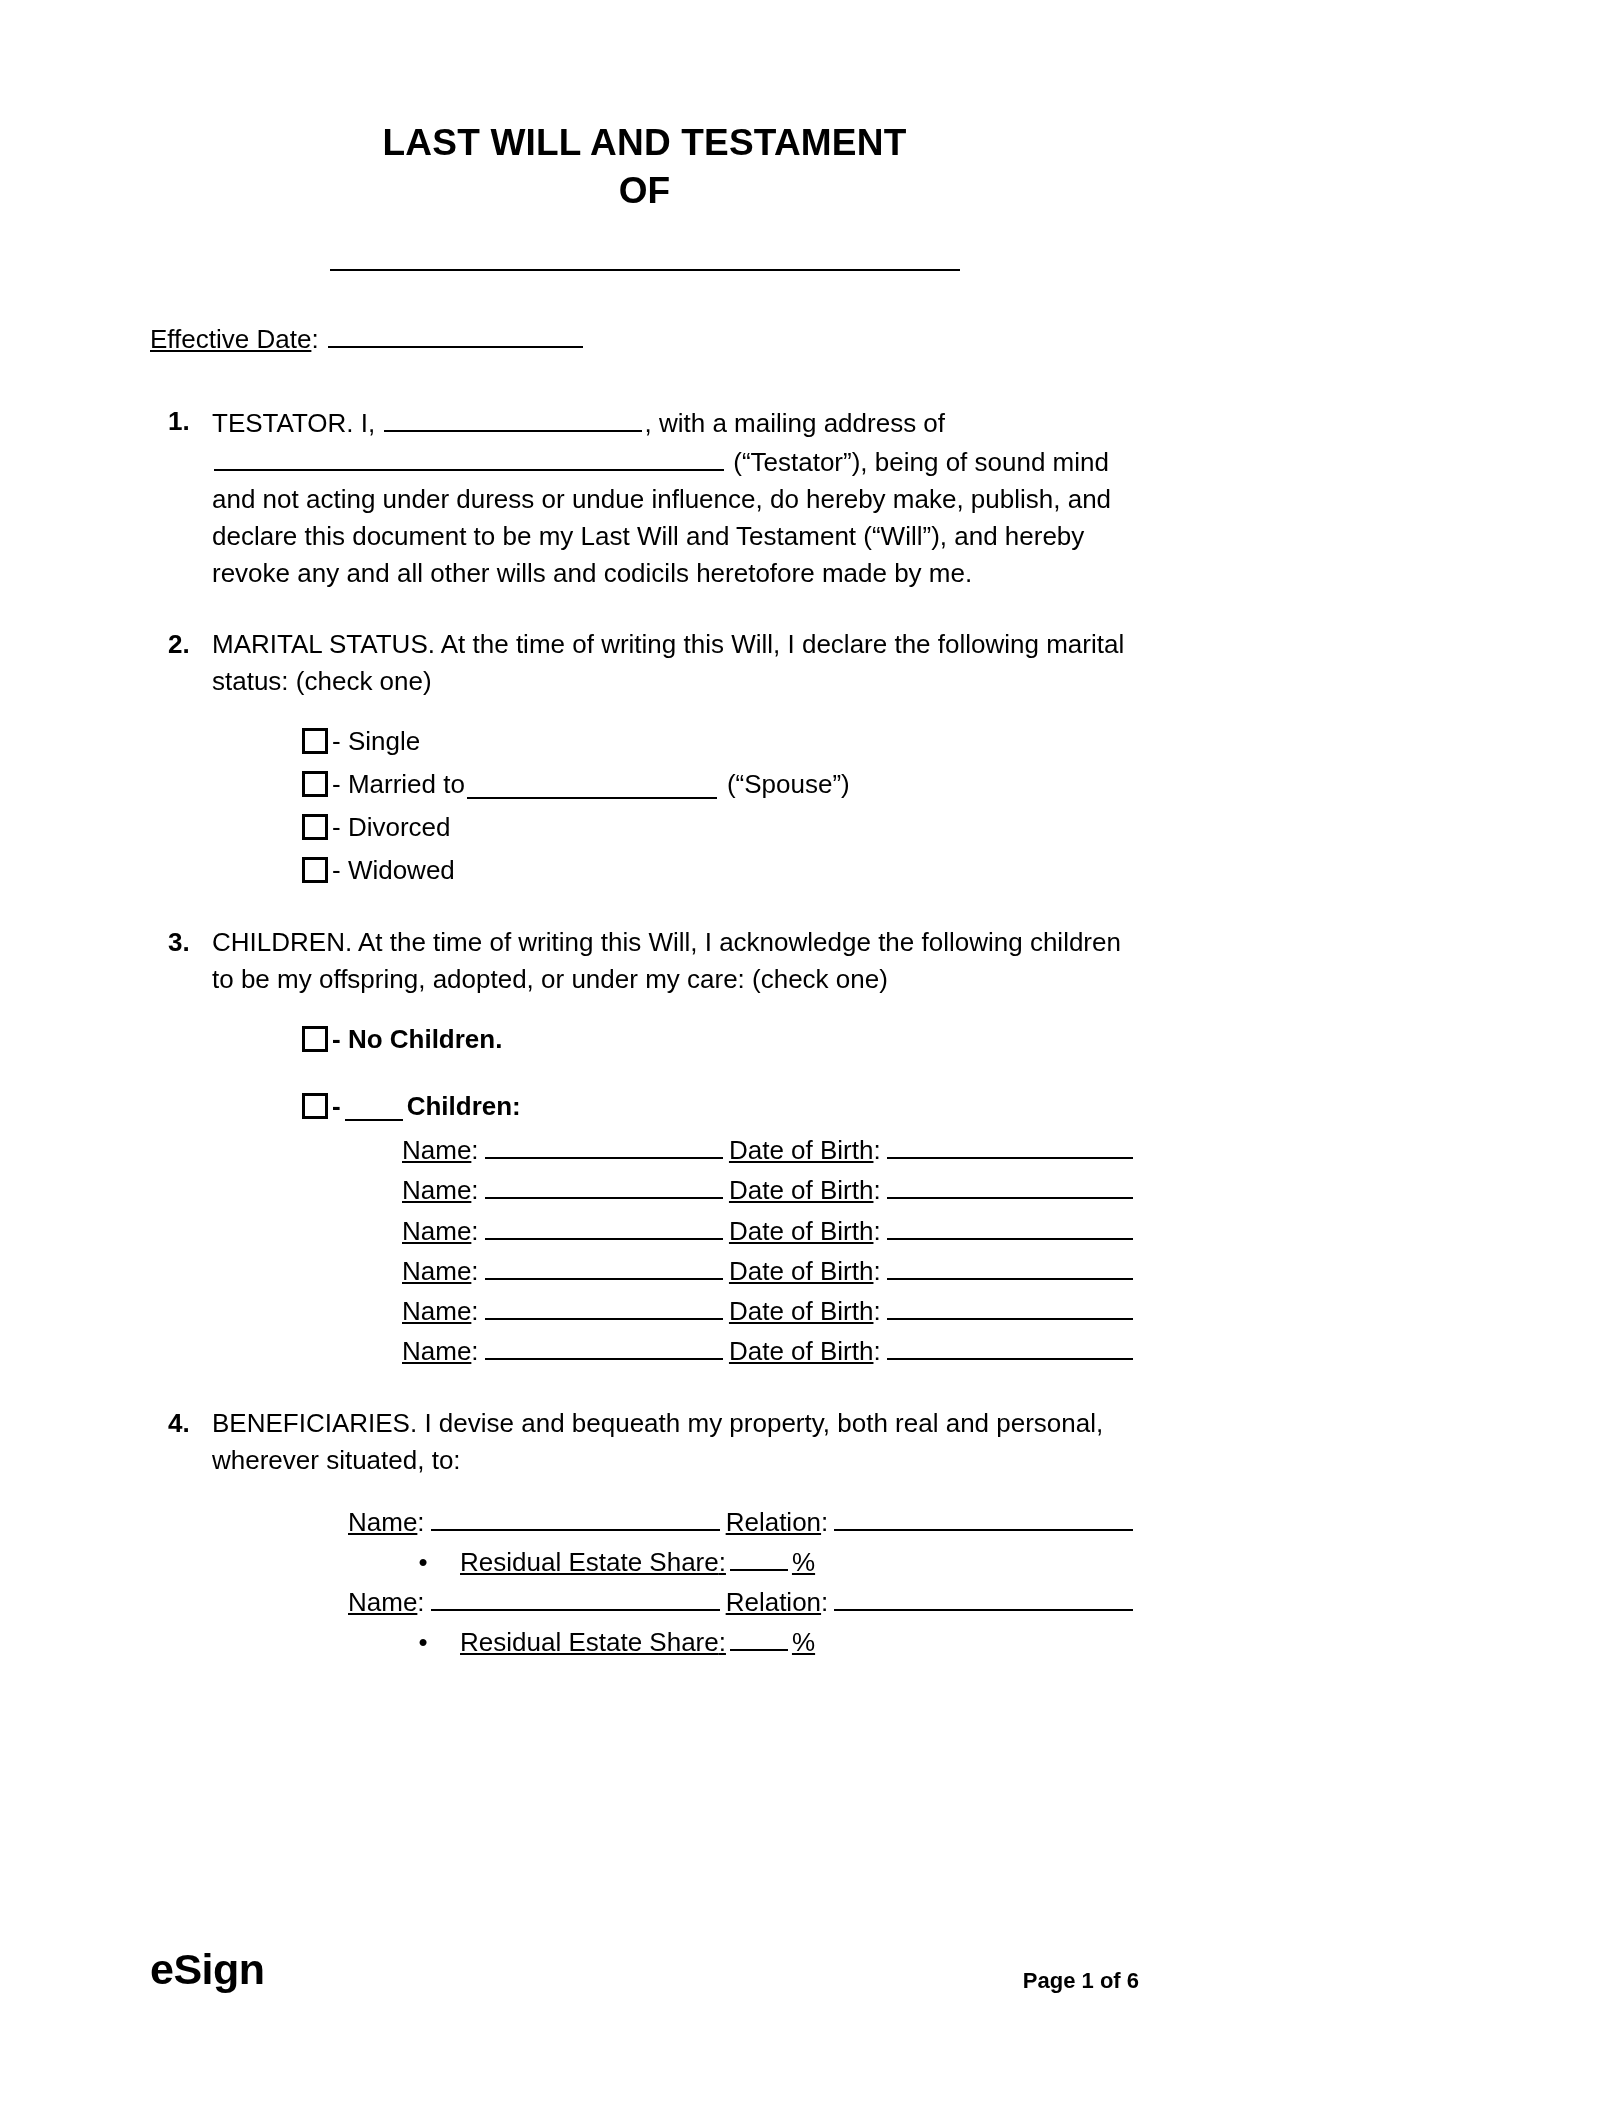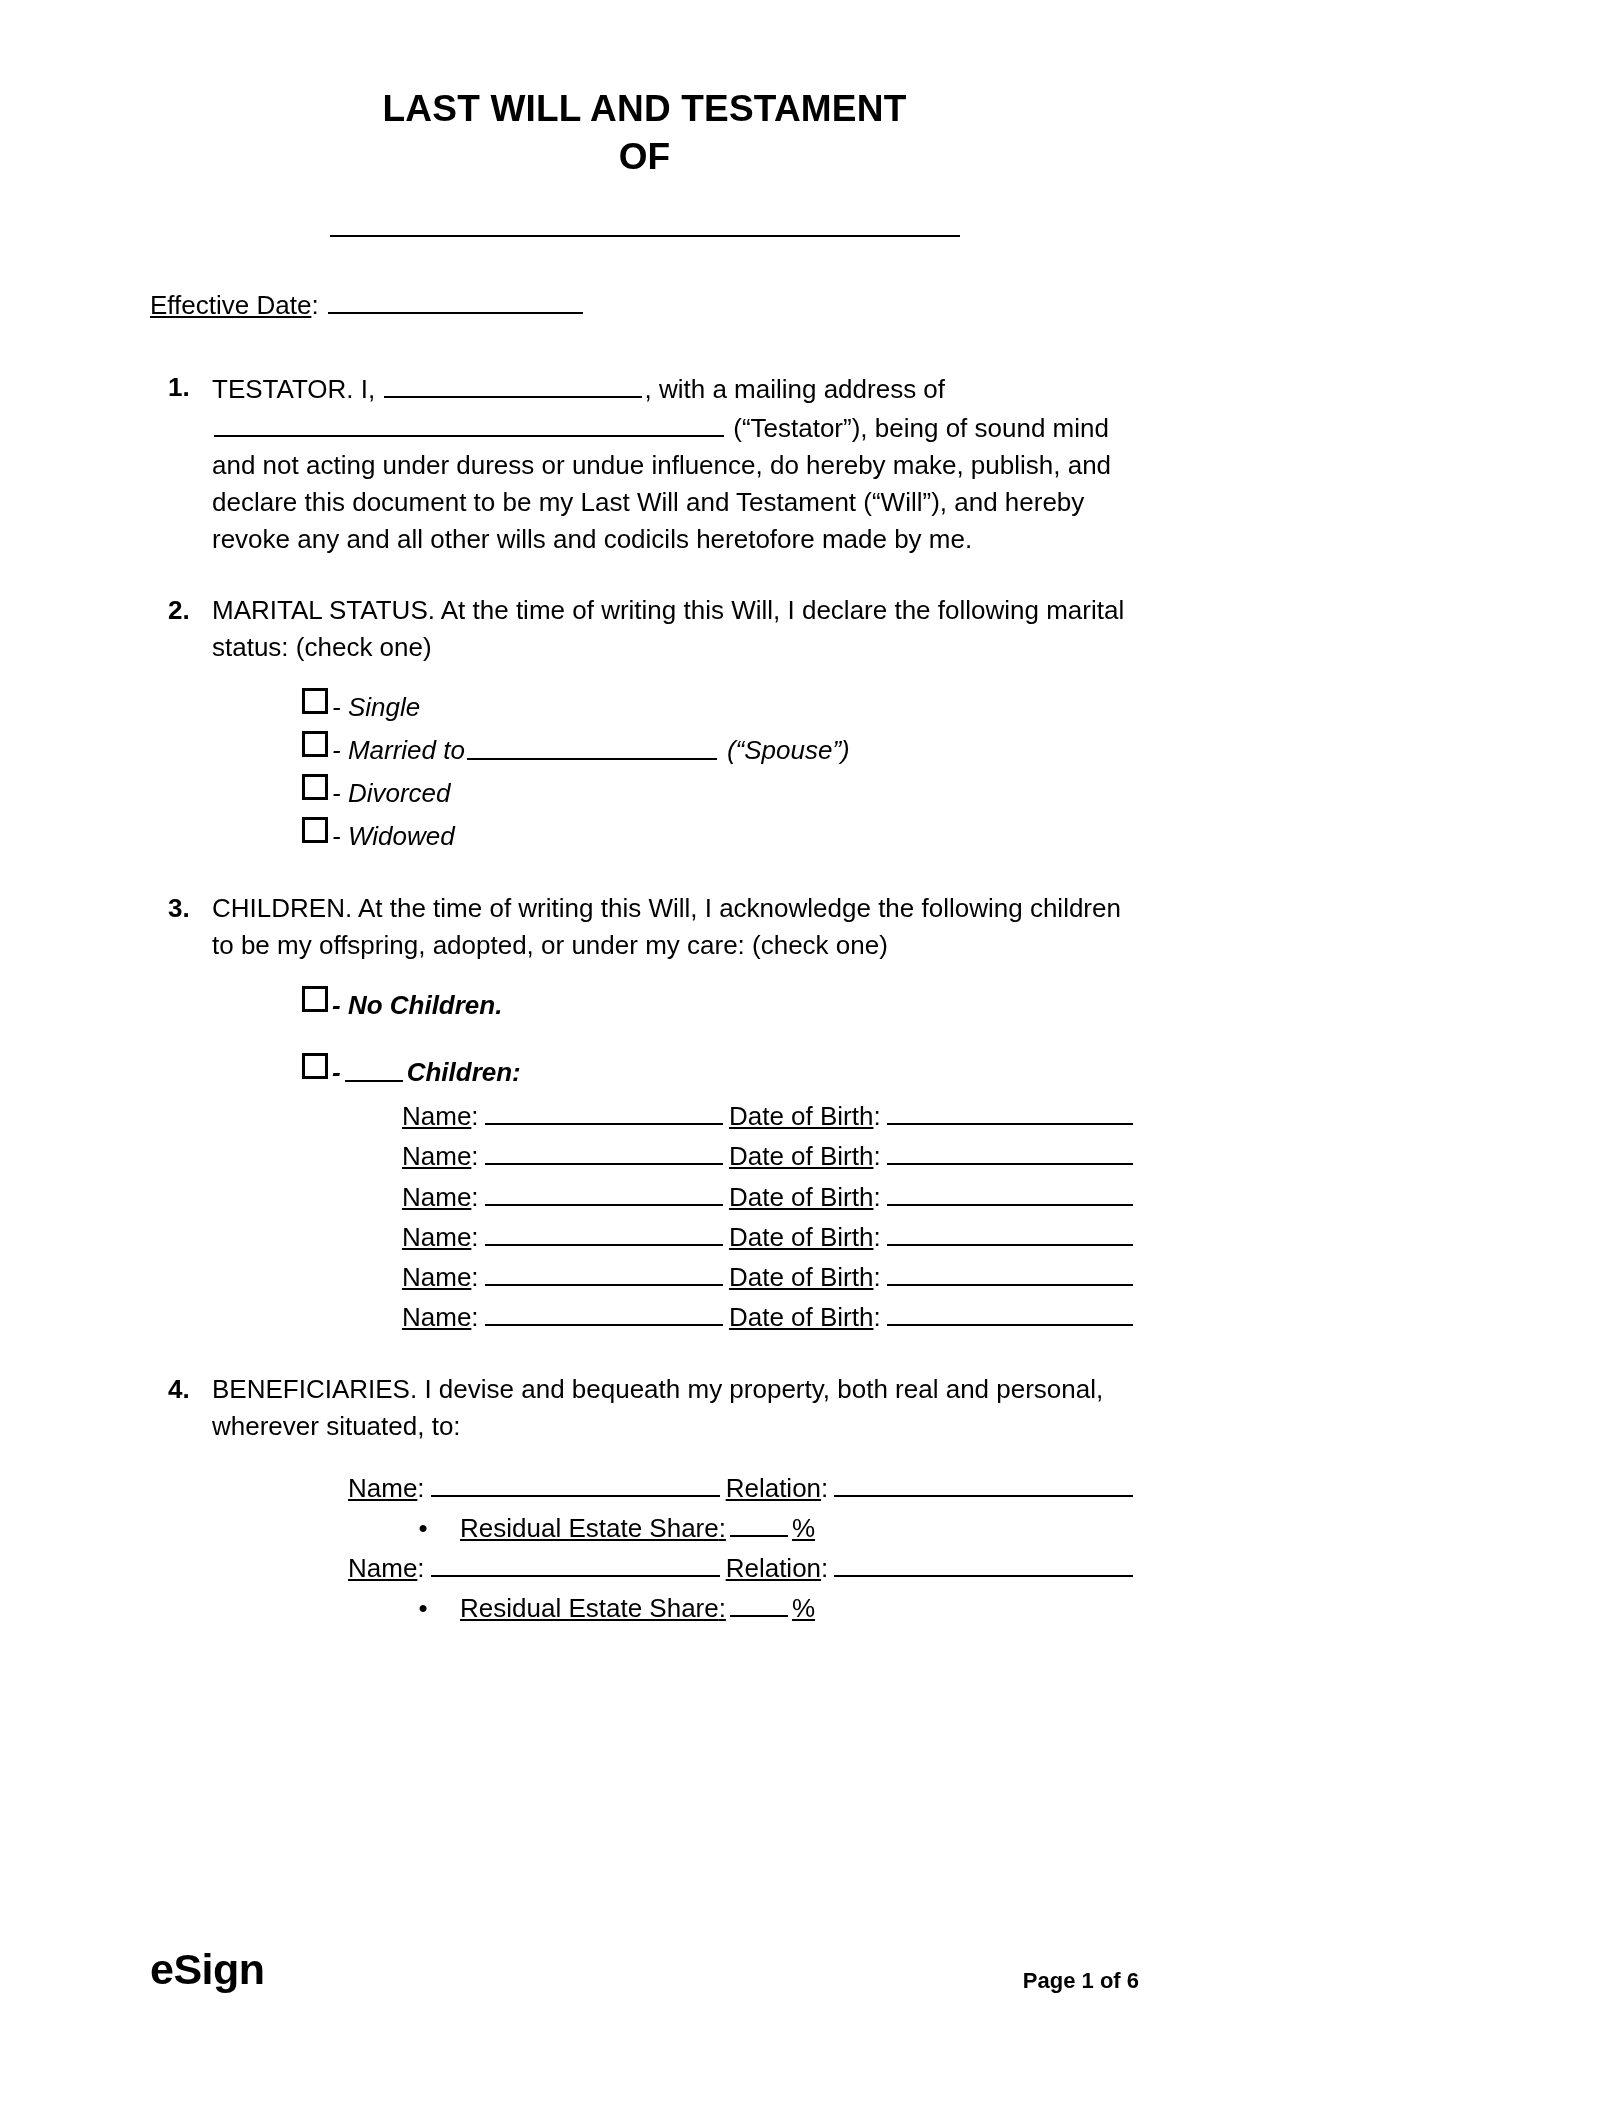--- a/index.html
+++ b/index.html
@@ -10,21 +10,21 @@
   body {
     font-family: "Liberation Sans", sans-serif;
     color: #000000;
   }
   .page {
     width: 1289px;
     height: 2112px;
     position: relative;
     background: #ffffff;
     box-sizing: border-box;
-    padding: 86px 150px 0 150px;
+    padding: 120px 150px 0 150px;
   }
   .title {
     text-align: center;
     font-weight: bold;
     font-size: 37px;
     line-height: 1.25;
     letter-spacing: 0.2px;
   }
   .title-of {
     text-align: center;
@@ -78,25 +78,24 @@
     font-weight: bold;
     font-size: 26px;
   }
   .sec-head { font-weight: normal; }
   .indent-block {
     margin-left: 90px;
     margin-top: 22px;
   }
   .cb-row {
     display: flex;
-    align-items: flex-start;
+    align-items: center;
     font-size: 26px;
     line-height: 1.5;
     margin-bottom: 4px;
-    font-style: italic;
   }
   .checkbox {
     width: 26px;
     height: 26px;
     border: 3px solid #000;
     display: inline-block;
     box-sizing: border-box;
     margin-right: 4px;
     flex: none;
   }

